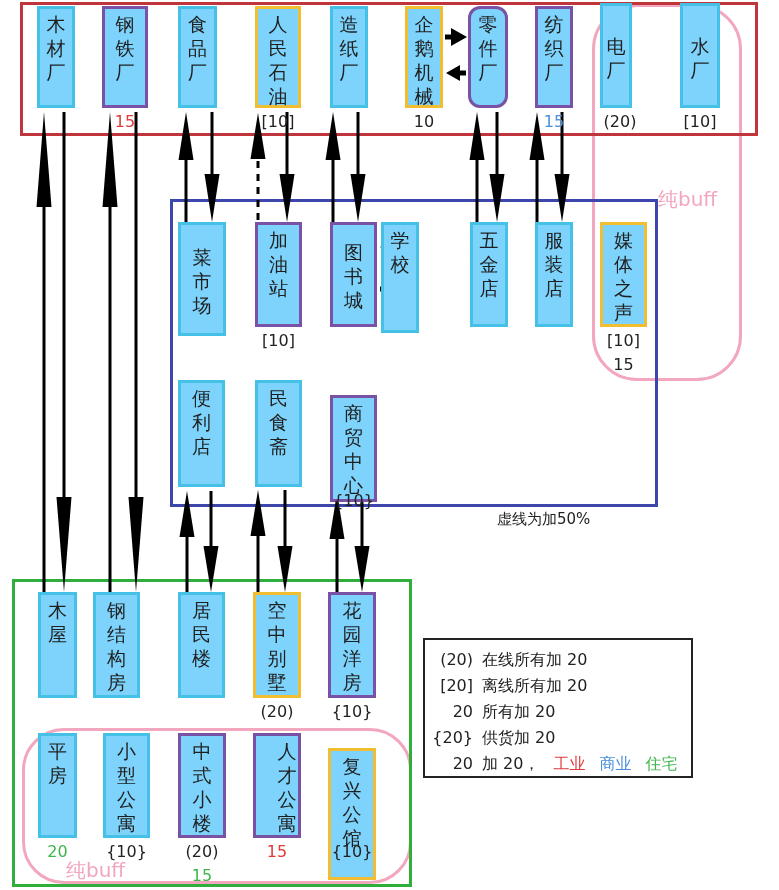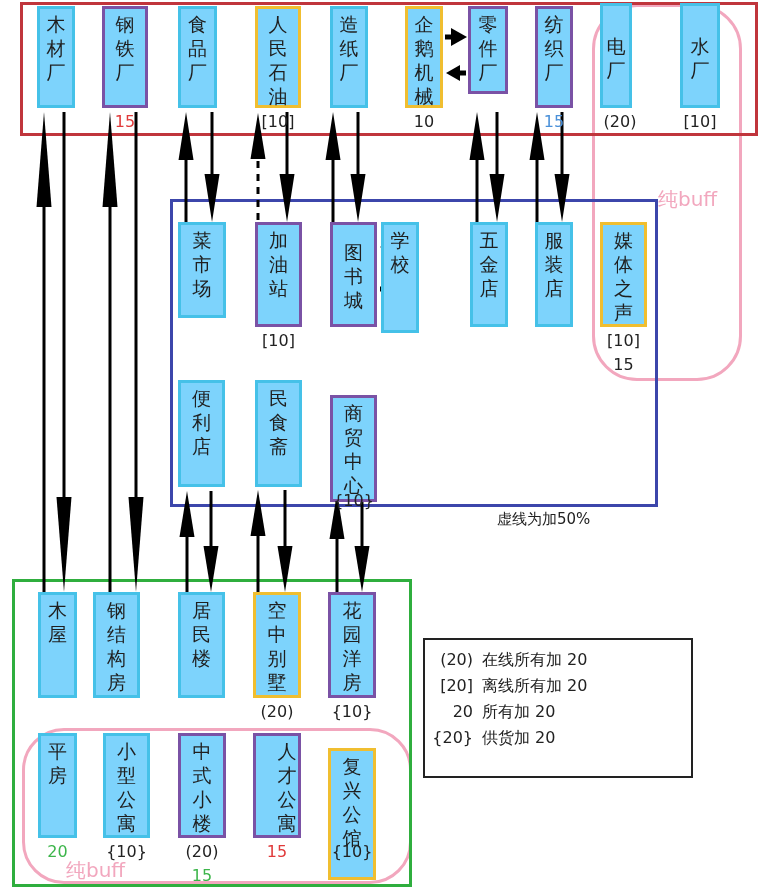--- a/index.html
+++ b/index.html
@@ -152,36 +152,36 @@
         <span class="txt">人民石油</span>
       </div>
       <div class="note" style="left: 278px; top: 112px; color: rgb(34, 34, 34);">[10]</div>
       <div class="bbox" style="left: 330px; top: 6px; width: 38px; height: 102px; border-color: rgb(69, 193, 232);">
         <span class="txt">造纸厂</span>
       </div>
       <div class="bbox" style="left: 405px; top: 6px; width: 38px; height: 102px; border-color: rgb(240, 190, 48);">
         <span class="txt">企鹅机械</span>
       </div>
       <div class="note" style="left: 424px; top: 112px; color: rgb(34, 34, 34);">10</div>
-      <div class="bbox" style="left: 468px; top: 6px; width: 40px; height: 88px; border-color: rgb(122, 82, 165);">
+      <div class="bbox" style="left: 468px; top: 6px; width: 40px; height: 102px; border-color: rgb(122, 82, 165); border-radius: 12px;">
         <span class="txt">零件厂</span>
       </div>
       <div class="bbox" style="left: 535px; top: 6px; width: 38px; height: 102px; border-color: rgb(122, 82, 165);">
         <span class="txt">纺织厂</span>
       </div>
       <div class="note" style="left: 554px; top: 112px; color: rgb(74, 144, 217);">15</div>
       <div class="bbox" style="left: 600px; top: 3px; width: 32px; height: 105px; border-color: rgb(69, 193, 232);">
         <span class="txt" style="padding-top: 28px;">电厂</span>
       </div>
       <div class="note" style="left: 620px; top: 112px; color: rgb(34, 34, 34);">(20)</div>
       <div class="bbox" style="left: 680px; top: 3px; width: 40px; height: 105px; border-color: rgb(69, 193, 232);">
         <span class="txt" style="padding-top: 28px;">水厂</span>
       </div>
       <div class="note" style="left: 700px; top: 112px; color: rgb(34, 34, 34);">[10]</div>
-      <div class="bbox" style="left: 178px; top: 222px; width: 48px; height: 96px; border-color: rgb(69, 193, 232);">
+      <div class="bbox" style="left: 178px; top: 222px; width: 48px; height: 114px; border-color: rgb(69, 193, 232); align-items: center;">
         <span class="txt">菜市场</span>
       </div>
       <div class="bbox" style="left: 255px; top: 222px; width: 47px; height: 105px; border-color: rgb(122, 82, 165);">
         <span class="txt">加油站</span>
       </div>
       <div class="note" style="left: 278.5px; top: 331px; color: rgb(34, 34, 34);">[10]</div>
       <div class="bbox" style="left: 330px; top: 222px; width: 47px; height: 105px; border-color: rgb(122, 82, 165); align-items: center;">
         <span class="txt">图书城</span>
       </div>
       <div class="bbox" style="left: 381px; top: 222px; width: 38px; height: 111px; border-color: rgb(69, 193, 232);">
@@ -251,15 +251,16 @@
   <div class="plabel" id="pure-buff-top" style="color: rgb(242, 167, 190);">纯buff</div>
   <div class="plabel" id="pure-buff-bottom" style="color: rgb(242, 167, 190);">纯buff</div>
   <div id="dashed-note">虚线为加50%</div>
 
   <div id="legend">
     <div id="legend-items">
         <div class="lrow"><span class="tok">(20)</span><span class="ltx">在线所有加 20</span></div>
         <div class="lrow"><span class="tok">[20]</span><span class="ltx">离线所有加 20</span></div>
         <div class="lrow"><span class="tok">20</span><span class="ltx">所有加 20</span></div>
         <div class="lrow"><span class="tok">{20}</span><span class="ltx">供货加 20</span></div>
+        <div class="lrow"><span class="tok">20</span><span class="ltx">加 20，</span><span class="ltag" style="color: rgb(224, 58, 58);">工业</span><span class="ltag" style="color: rgb(74, 144, 217);">商业</span><span class="ltag" style="color: rgb(60, 181, 74);">住宅</span></div>
       </div>
   </div>
 </div>
 
 </body></html>

